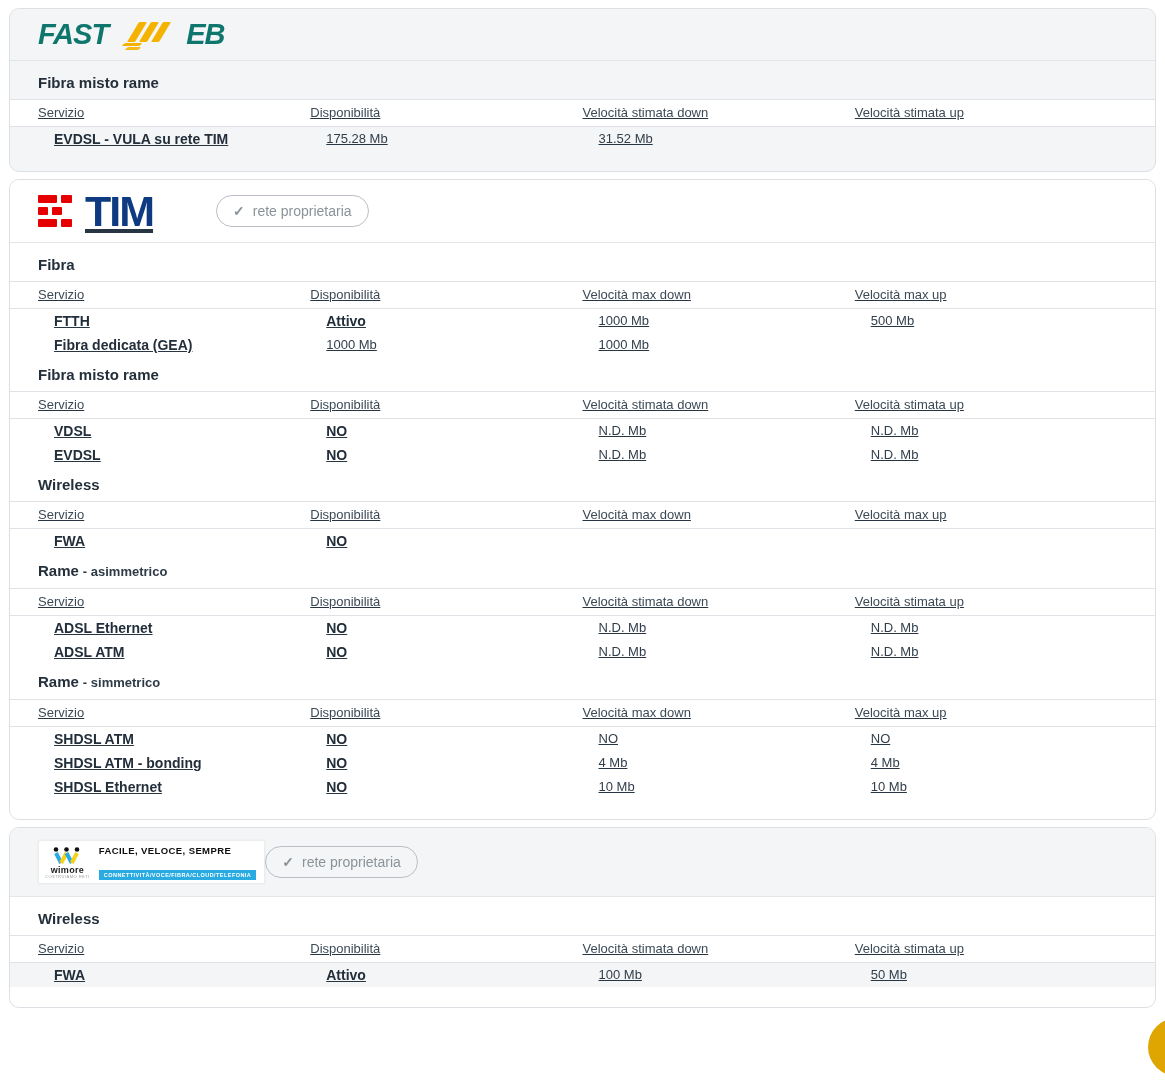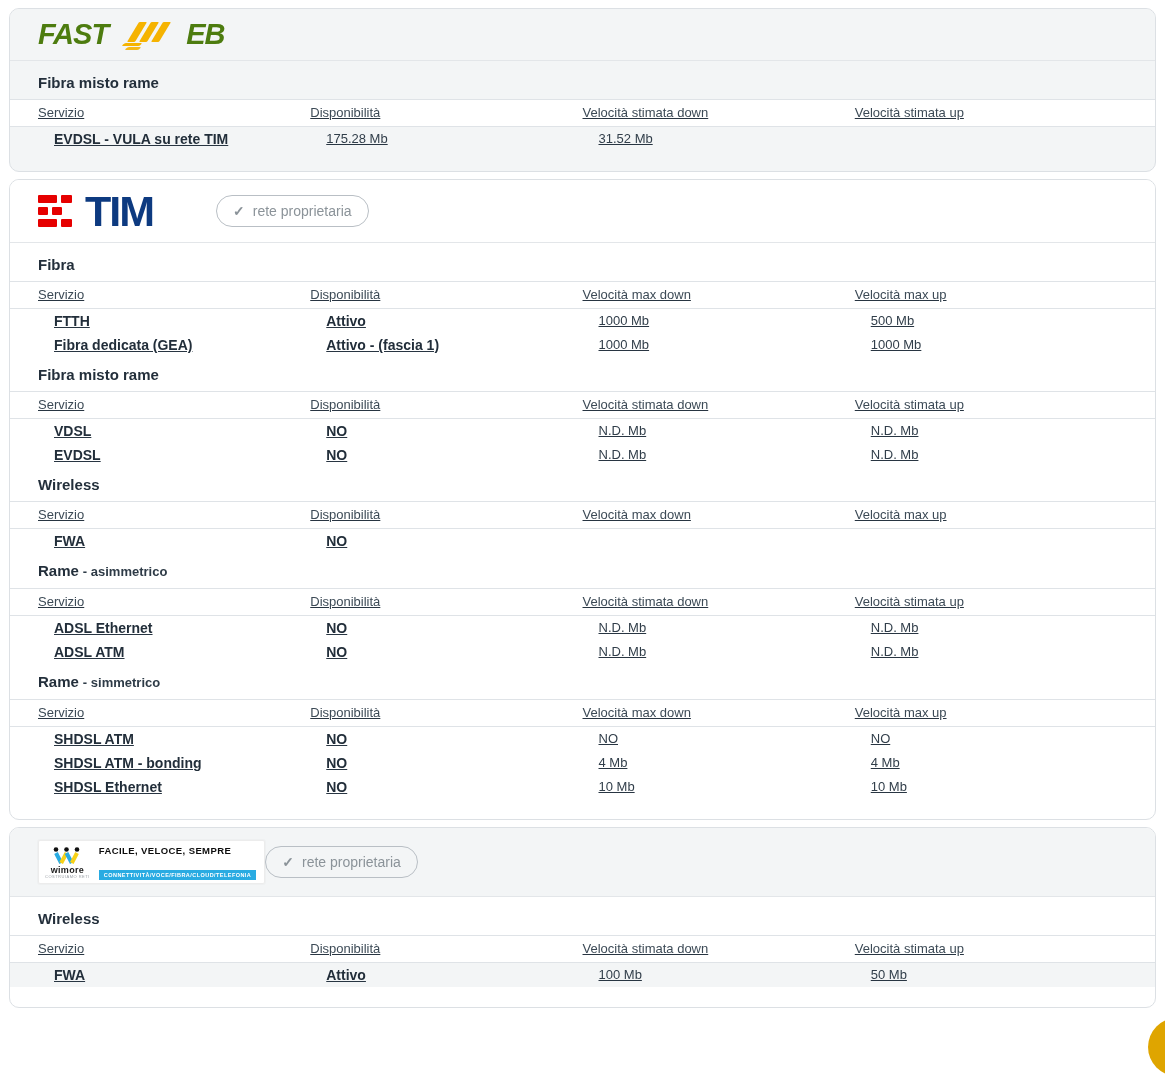--- a/index.html
+++ b/index.html
@@ -49,21 +49,21 @@
   .fw-logo{display:flex;align-items:flex-start;font-style:italic;font-weight:900;
     font-size:29px;letter-spacing:-1px;line-height:26px;}
   .fw-w{position:relative;display:inline-block;width:44px;height:26px;margin:1px 1px 0 5px;}
   .fw-w i{position:absolute;top:0;width:8px;height:20px;transform:skewX(-31deg);border-radius:1px;}
   .fw-w i.s1{left:6px;}.fw-w i.s2{left:18px;}.fw-w i.s3{left:30px;}
   .fw-w em{position:absolute;height:3px;transform:skewX(-45deg);border-radius:2px;}
   .fw-w em.t1{left:-4px;top:21px;width:18px;}
   .fw-w em.t2{left:-1px;top:25px;width:14px;opacity:.9;}
 
   
-  .tim-logo{display:flex;align-items:center;gap:13px;}
+  .tim-logo{display:flex;align-items:center;gap:13px;text-decoration:underline;}
   .tim-mark{display:flex;flex-direction:column;gap:4px;}
   .tim-mark .r{display:flex;gap:4px;}
   .tim-mark b{display:block;height:8px;border-radius:1px;}
   .tim-text{font-size:43px;font-weight:900;letter-spacing:-2px;line-height:38px;}
 
   
   .wim-logo{display:flex;align-items:center;gap:9px;background:#ffffff;
     border:1px solid #ececec;box-shadow:0 0 0 1px rgba(0,0,0,0.02);
     padding:4px 8px 3px 6px;border-radius:2px;}
   .wim-mark{display:flex;flex-direction:column;align-items:center;line-height:1;}
@@ -78,21 +78,21 @@
   .fab{position:absolute;width:58px;height:58px;border-radius:50%;
     right:-41px;top:1018px;cursor:pointer;}
 </style>
 </head>
 <body>
 
 <div class="page">
     <section class="card bg-tint striped">
       <div class="card-header">
         <div class="logo-slot">
-          <div class="fw-logo" style="color: #4d7c0f; gap: 14px;">
+          <div class="fw-logo" style="color: #0f766e; gap: 14px;">
             <span>FAST</span>
             <span class="fw-w">
               <i class="s1" style="background: rgb(245, 179, 1);"></i>
               <i class="s2" style="background: rgb(245, 179, 1);"></i>
               <i class="s3" style="background: rgb(245, 179, 1);"></i>
               <em class="t1" style="background: rgb(245, 179, 1);"></em>
               <em class="t2" style="background: rgb(245, 179, 1);"></em>
             </span>
             <span>EB</span>
           </div>
@@ -151,21 +151,20 @@
             <div class="cell h">Velocità max up</div>
           </div>
           <div class="row tbl-row">
             <div class="cell svc">FTTH</div>
             <div class="cell disp">Attivo</div>
             <div class="cell val">1000 Mb</div>
             <div class="cell val">500 Mb</div>
           </div>
           <div class="row tbl-row">
             <div class="cell svc">Fibra dedicata (GEA)</div>
-            <div class="cell disp">Attivo - (fascia 1)</div>
             <div class="cell val">1000 Mb</div>
             <div class="cell val">1000 Mb</div>
           </div>
         </div>
         <div class="section">
           <div class="section-title"><span class="t-main">Fibra misto rame</span></div>
           <div class="row tbl-head">
             <div class="cell h">Servizio</div>
             <div class="cell h">Disponibilità</div>
             <div class="cell h">Velocità stimata down</div>

